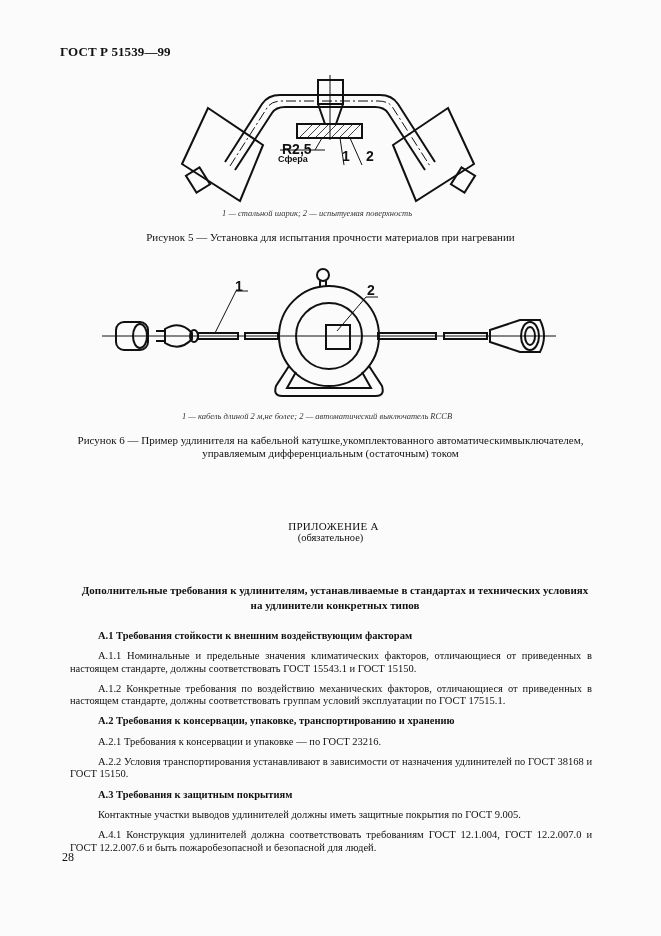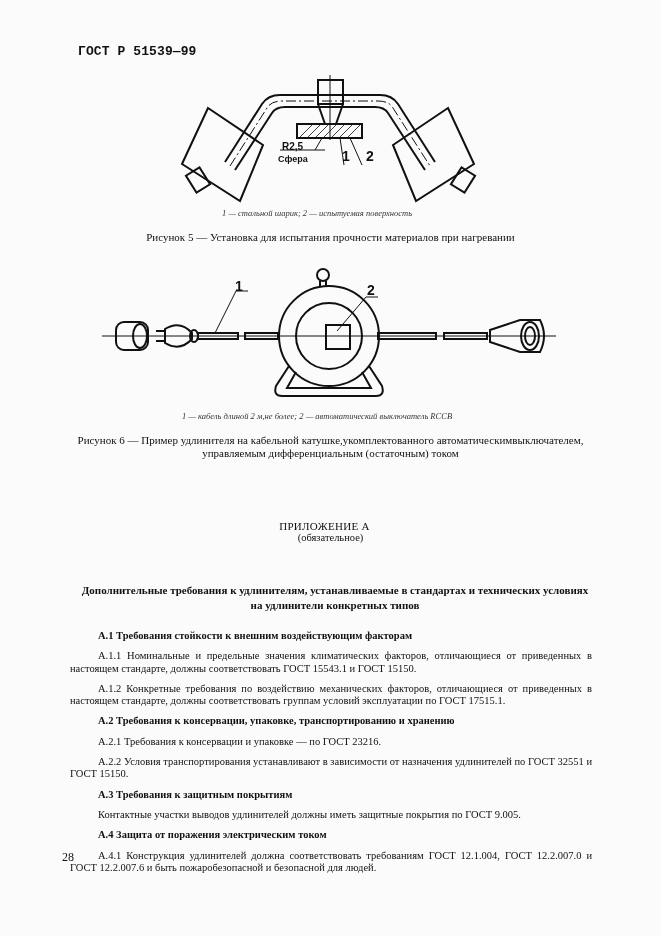--- a/index.html
+++ b/index.html
@@ -1,24 +1,24 @@
 <!DOCTYPE html>
 <html><head>
 <meta charset="utf-8">
 <style>
   html, body { margin:0; padding:0; }
   body {
     width:661px; height:936px; background:#fbfbfb; position:relative; overflow:hidden;
     font-family:"Liberation Serif","DejaVu Serif",serif; color:#111;
   }
   .abs { position:absolute; }
-  .header { left:78px; top:44px; font-weight:bold; font-size:13px; letter-spacing:0.1px;font-family:Liberation Mono, monospace; }
+  .header { left:60px; top:44px; font-weight:bold; font-size:13px; letter-spacing:0.1px; }
   .legend { font-style:italic; font-size:8.5px; color:#333; text-align:center; left:0; width:634px; }
   .caption { font-size:11px; text-align:center; left:0; width:661px; line-height:13px; }
-  .app-title { font-size:11px; text-align:center; left:0; width:649px; letter-spacing:0.3px; }
+  .app-title { font-size:11px; text-align:center; left:0; width:649px; letter-spacing:0.3px;padding-left:9px; }
   .app-sub { font-size:10.5px; text-align:center; left:0; width:661px; }
   .doc-title { font-weight:bold; font-size:11px; text-align:center; left:55px; width:560px; line-height:15px; }
   .body-text { left:62px; width:538px; font-size:10.5px; line-height:12.3px; text-align:justify; }
   .body-text p { margin:8px; }
   .body-text .h { font-weight:bold; padding-left:28px; }
   .body-text .ind { text-indent:28px; }
   .pageno { left:62px; top:850px; font-size:12px; }
   svg { position:absolute; }
 </style>
 </head>
@@ -58,21 +58,21 @@
   <g stroke="#111" stroke-width="0.8">
     <line x1="300" y1="137" x2="312" y2="125"></line>
       <line x1="308" y1="137" x2="320" y2="125"></line>
     <line x1="316" y1="137" x2="328" y2="125"></line>
       <line x1="324" y1="137" x2="336" y2="125"></line>
     <line x1="332" y1="137" x2="344" y2="125"></line>
       <line x1="340" y1="137" x2="352" y2="125"></line>
     <line x1="348" y1="137" x2="360" y2="125"></line>
   </g>
 </svg>
-<div class="abs" style="left:282px;top:141px;font-family:'Liberation Sans',sans-serif;font-size:10px;font-weight:bold;">R2,5</div>
+<div class="abs" style="left:282px;top:141px;font-family:'Liberation Sans',sans-serif;font-size:14px;font-weight:bold;">R2,5</div>
 <div class="abs" style="left:278px;top:154px;font-family:'Liberation Sans',sans-serif;font-size:9px;font-weight:bold;">Сфера</div>
 <div class="abs" style="left:342px;top:148px;font-family:'Liberation Sans',sans-serif;font-size:14px;font-weight:bold;">1</div>
 <div class="abs" style="left:366px;top:148px;font-family:'Liberation Sans',sans-serif;font-size:14px;font-weight:bold;">2</div>
 
 <div class="abs legend" style="top:208px">1 — стальной шарик; 2 — испытуемая поверхность</div>
 <div class="abs caption" style="top:231px">Рисунок 5 — Установка для испытания прочности материалов при нагревании</div>
 
 <svg width="661" height="140" style="left:0;top:262px" viewBox="0 262 661 140">
   <g fill="none" stroke="#111" stroke-width="2">
 
@@ -126,20 +126,19 @@
   <div>Дополнительные требования к удлинителям, устанавливаемые в стандартах и технических условиях</div>
   <div>на удлинители конкретных типов</div>
 </div>
 
 <div class="abs body-text" style="top:622px">
   <p class="h">А.1  Требования стойкости к внешним воздействующим факторам</p>
   <p class="ind">А.1.1  Номинальные и предельные значения климатических факторов, отличающиеся от приведенных в настоящем стандарте, должны соответствовать ГОСТ 15543.1 и ГОСТ 15150.</p>
   <p class="ind">А.1.2  Конкретные требования по воздействию механических факторов, отличающиеся от приведенных в настоящем стандарте, должны соответствовать  группам условий эксплуатации по ГОСТ 17515.1.</p>
   <p class="h">А.2  Требования к консервации, упаковке, транспортированию и хранению</p>
   <p class="ind">А.2.1  Требования к консервации и упаковке — по ГОСТ 23216.</p>
-  <p class="ind">А.2.2  Условия транспортирования устанавливают в зависимости от назначения удлинителей по ГОСТ 32551 и ГОСТ 15150.</p>
+  <p class="ind">А.2.2  Условия транспортирования устанавливают в зависимости от назначения удлинителей по ГОСТ 38168 и ГОСТ 15150.</p>
   <p class="h">А.3  Требования к защитным покрытиям</p>
   <p class="ind">Контактные участки выводов удлинителей должны иметь защитные покрытия по ГОСТ 9.005.</p>
-  <p class="h">А.4  Защита от поражения электрическим током</p>
   <p class="ind">А.4.1  Конструкция удлинителей должна соответствовать требованиям ГОСТ 12.1.004, ГОСТ 12.2.007.0 и ГОСТ 12.2.007.6 и быть пожаробезопасной и безопасной для людей.</p>
 </div>
 
 <div class="abs pageno">28</div>
 
 </body></html>

